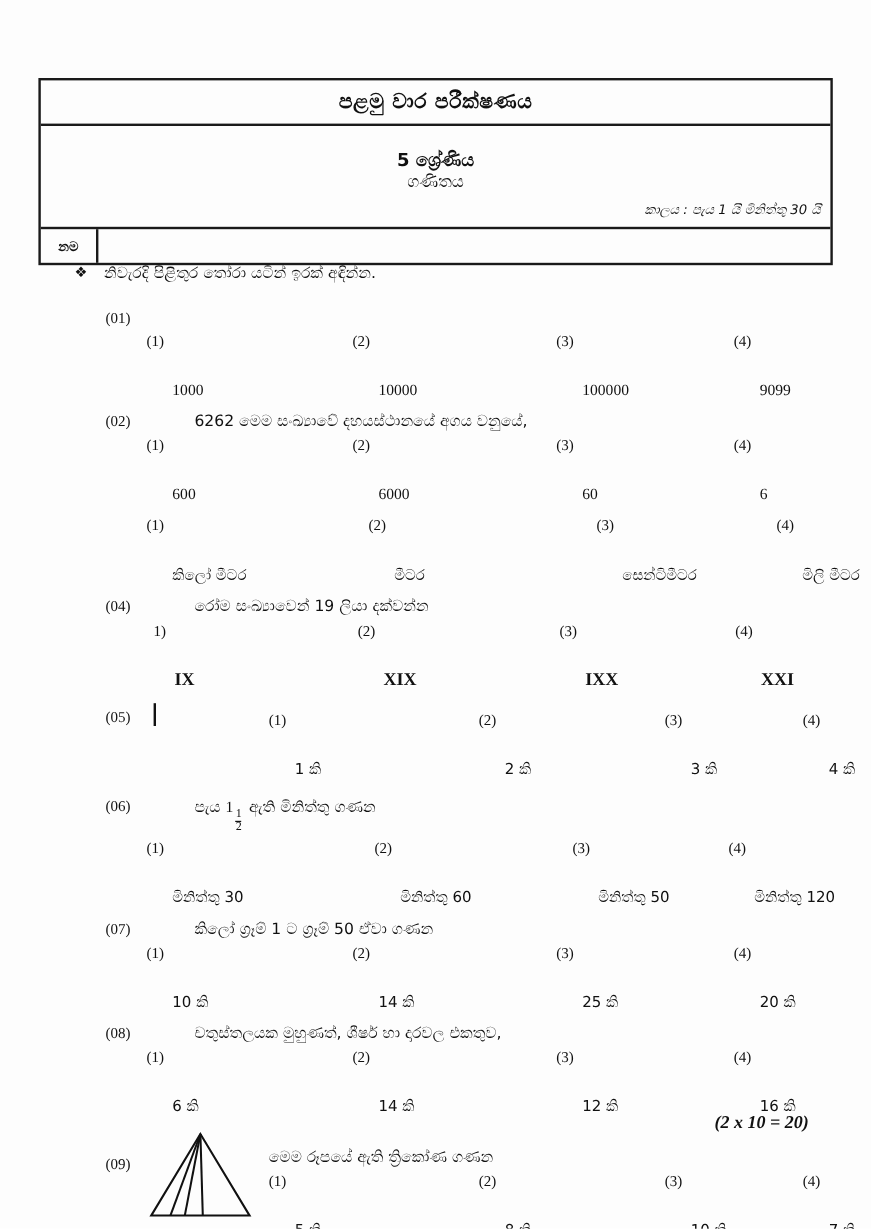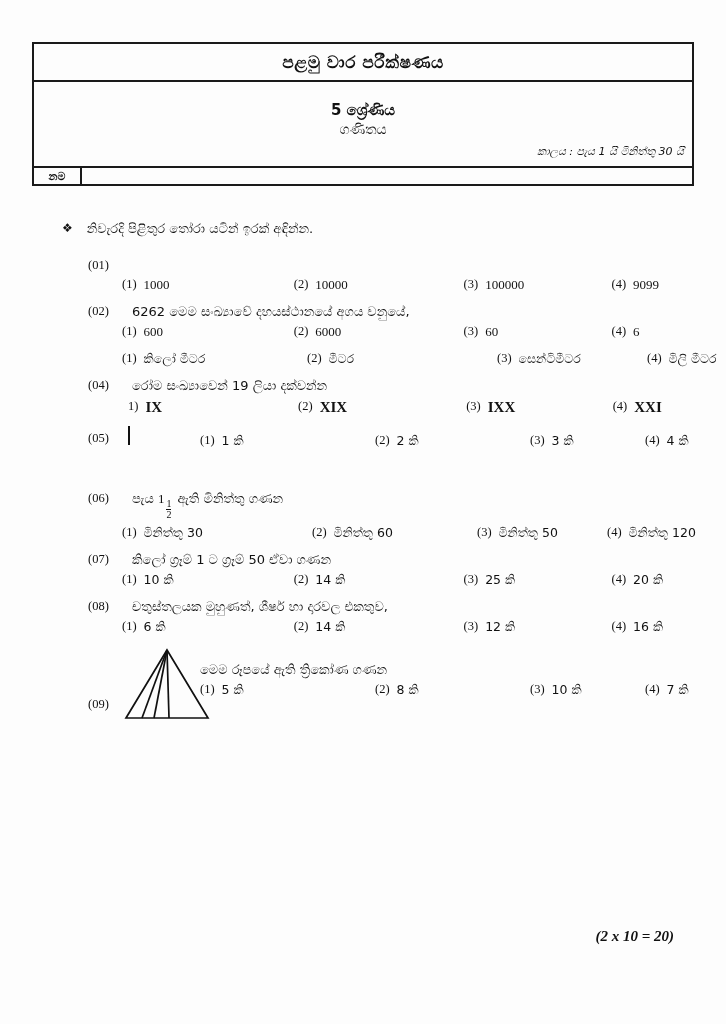--- a/index.html
+++ b/index.html
@@ -21,21 +21,21 @@
     left: 0; top: 0;
     width: 726px;
     height: 1024px;
     background: #fdfdfd;
   }
 
   
   .header-box {
     position: absolute;
     left: 32px;
-    top: 42px;
+    top: 65px;
     width: 662px;
     border: 2px solid #1a1a1a;
     box-sizing: border-box;
   }
   .title-row {
     height: 36px;
     border-bottom: 2px solid #1a1a1a;
     display: flex;
     align-items: center;
     justify-content: center;
@@ -71,21 +71,21 @@
   .duration {
     position: absolute;
     right: 8px;
     bottom: 8px;
     font-size: 11px;
     font-style: italic;
     font-family: "DejaVu Sans", "Liberation Sans", sans-serif;
     white-space: nowrap;
   }
   .name-row {
-    height: 16px;
+    height: 28px;
     display: flex;
   }
   .name-cell {
     width: 46px;
     border-right: 2px solid #1a1a1a;
     display: flex;
     align-items: center;
     justify-content: center;
     font-size: 11px;
     font-weight: bold;
@@ -122,20 +122,21 @@
     top: 258px;
     width: 726px;
   }
   .q {
     position: relative;
     margin-bottom: 11px;
   }
   .q-head {
     display: flex;
     align-items: flex-start;
+    gap: 30px;
   }
   .q-num {
     width: 44px;
     text-align: left;
     padding-left: 88px;
     box-sizing: content-box;
     font-size: 12.5px;
     flex: 0 0 auto;
   }
   .q-num-inner {
@@ -160,20 +161,21 @@
     display: flex;
     gap: 7px;
     white-space: nowrap;
   }
   .opt-label {
     font-family: "Liberation Serif", serif;
   }
   .opt-val {
     font-family: "DejaVu Sans", "Liberation Sans", sans-serif;
     font-size: 12.5px;
+    margin-top: 40px;
   }
   .opt-val.num {
     font-family: "Liberation Serif", serif;
     font-size: 13px;
   }
   .opt-val.roman {
     font-family: "Liberation Serif", serif;
     font-size: 15px;
     font-weight: bold;
   }
@@ -188,21 +190,21 @@
   .c2r { width: 190px; }
   .c3r { width: 150px; }
 
   
   .q-fig {
     display: flex;
     align-items: flex-start;
   }
   .fig-slot {
     width: 112px;
-    padding-left: 88px;
+    padding-left: 112px;
     box-sizing: content-box;
     position: relative;
     text-align: right;
   }
   .fig-num {
     position: absolute;
     left: 88px;
     top: 4px;
     font-size: 12.5px;
   }
@@ -491,21 +493,21 @@
           </div>
         <div class="opt c4">
             <span class="opt-label">(4)</span>
             <span class="opt-val">16 කි</span>
           </div>
       </div>
     </div>
 
     <div class="q q-fig">
       <div class="fig-slot" style="height:80px;">
-        <span class="fig-num" style="top:22px;margin-top:29px;">(09)</span>
+        <span class="fig-num" style="top:22px;">(09)</span>
         <span class="fig-body" style="left:122px;">
           <svg width="90" height="78" viewBox="0 0 90 78">
             <polygon points="45,4 86,72 4,72" fill="none" stroke="#111" stroke-width="1.7"></polygon>
             <line x1="45" y1="4" x2="20" y2="72" stroke="#111" stroke-width="1.7"></line>
             <line x1="45" y1="4" x2="32" y2="72" stroke="#111" stroke-width="1.7"></line>
             <line x1="45" y1="4" x2="47" y2="72" stroke="#111" stroke-width="1.7"></line>
           </svg>
         </span>
       </div>
       <div class="q-fig-right" style="padding-top:16px;">

